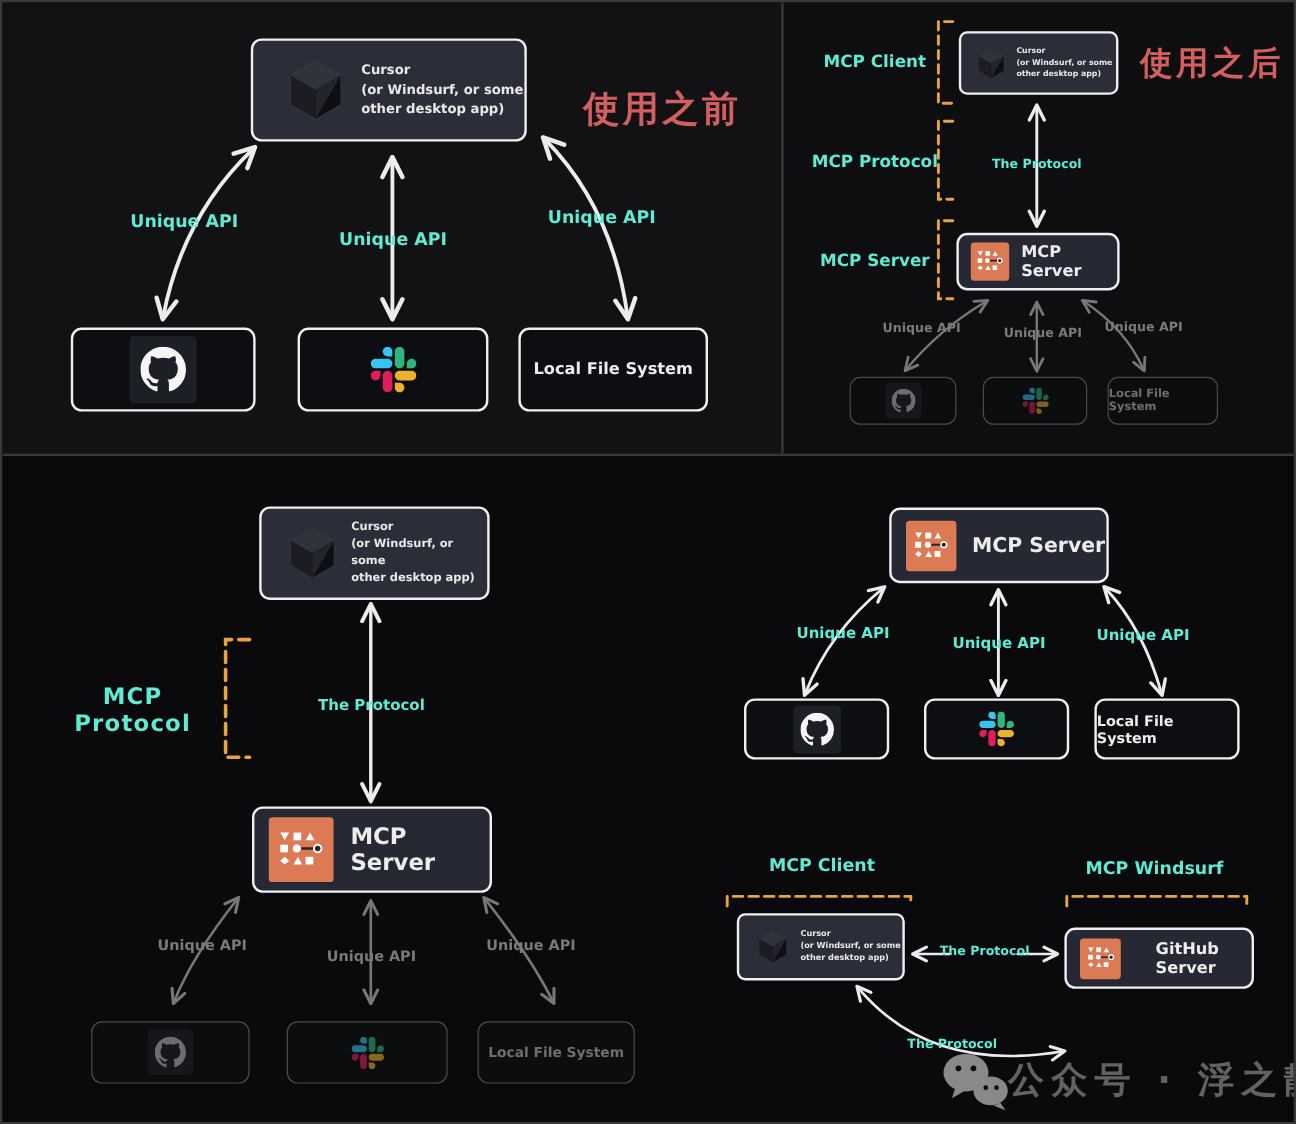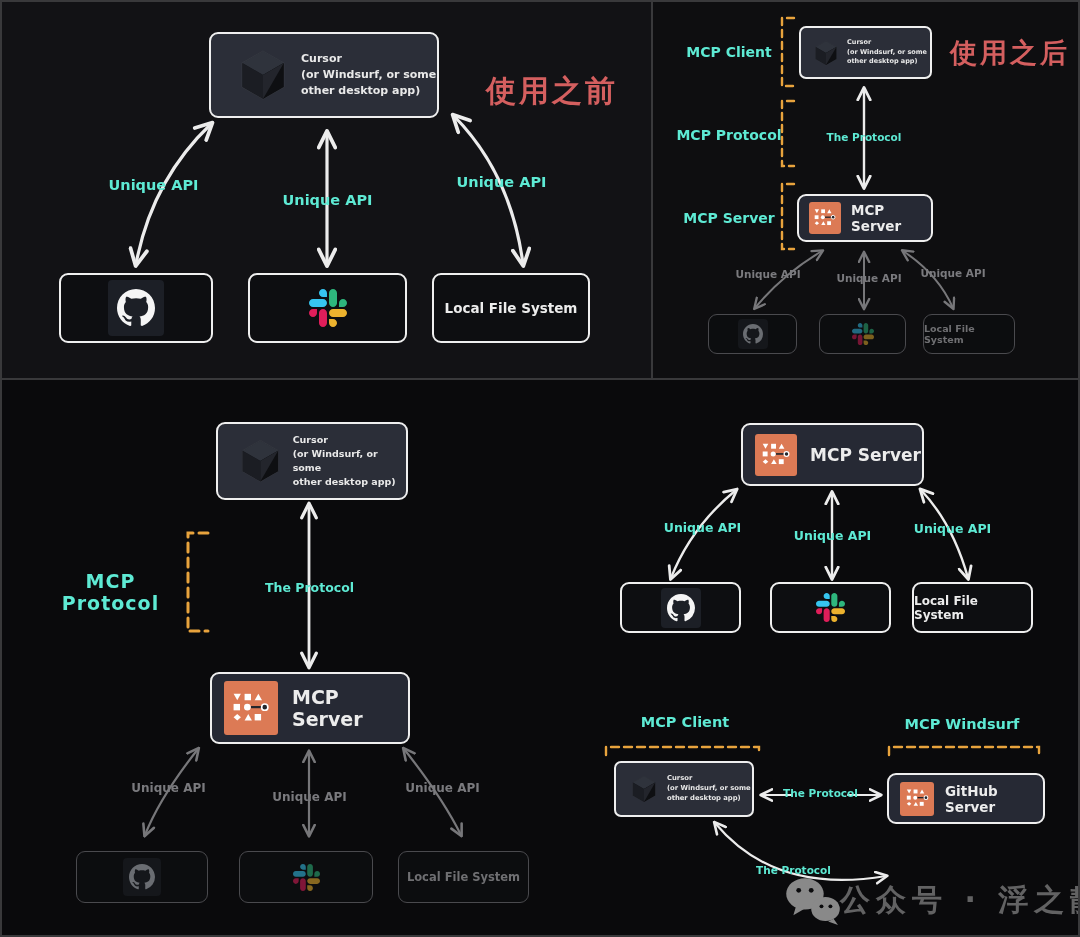--- a/index.html
+++ b/index.html
@@ -305,21 +305,21 @@
       <polygon points="50,50 90,27 50,96" fill="#23252C"></polygon>
     </svg>
     <div class="apptext" style="font-size:6.8px;">Cursor
 (or Windsurf, or some
 other desktop app)</div>
   </div>
 
   <div class="lbl" style="left:776px;top:785px;width:85px;font-size:10.5px;">The Protocol</div>
   <div class="lbl" style="left:749px;top:862px;width:85px;font-size:10.5px;">The Protocol</div>
 
-  <div class="box srv" style="left:885px;top:771px;width:158px;height:51px;padding-left:11px;gap:11px;justify-content:center;">
+  <div class="box srv" style="left:885px;top:771px;width:158px;height:51px;padding-left:11px;gap:29px;justify-content:center;">
     <div class="mcpicon" style="width:34px;height:34px;">
       <svg width="27" height="23" viewBox="0 0 48 40">
         <g fill="#FFFFFF">
           <polygon points="5,4 13,4 9,11"></polygon>
             <rect x="17" y="4" width="7" height="7"></rect>
             <polygon points="28,11 32,4 36,11"></polygon>
           <rect x="5" y="15" width="7" height="7"></rect>
             <circle cx="20" cy="18.5" r="3.6"></circle>
           <polygon points="9,26 13,29.5 9,33 5,29.5"></polygon>
             <polygon points="17,33 21,26 25,33"></polygon>

